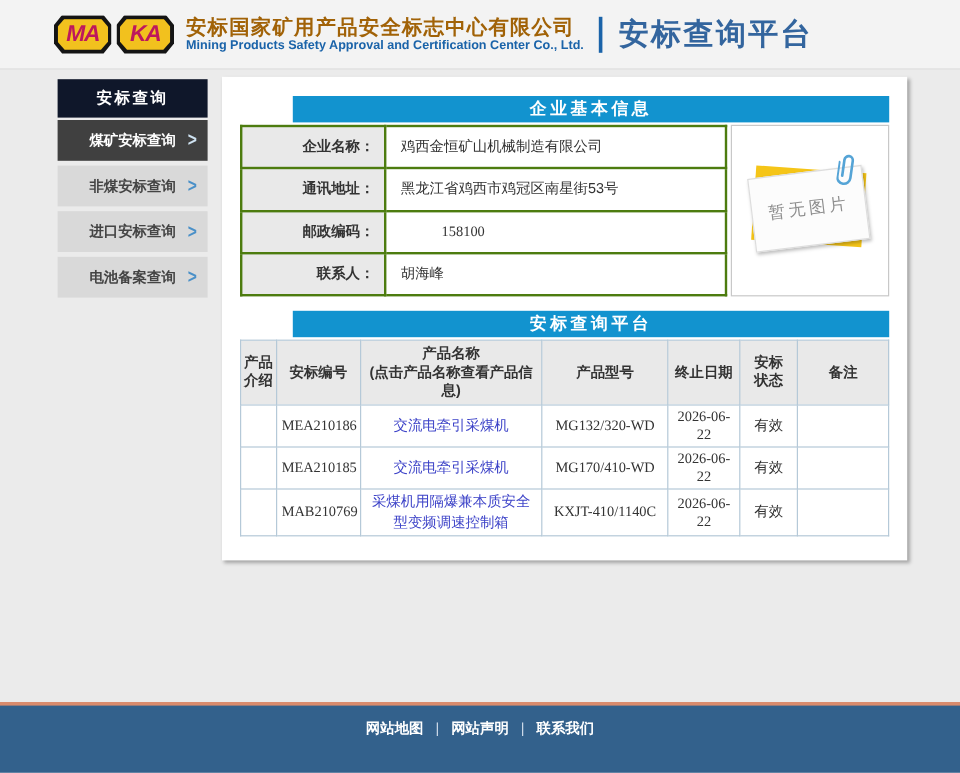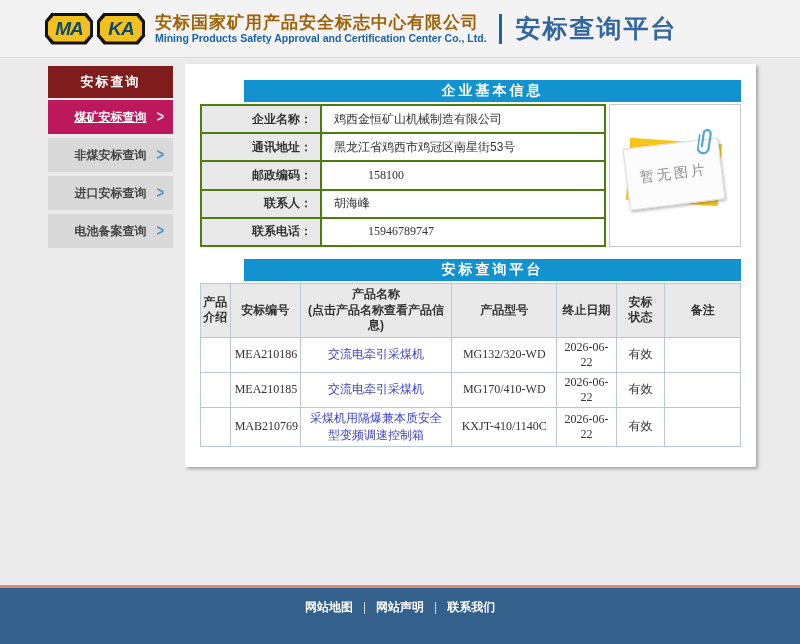--- a/index.html
+++ b/index.html
@@ -13,41 +13,41 @@
     height:58px; background:#f3f3f3; border-bottom:1px solid #dcdcdc;
     display:flex; align-items:center; padding-left:45px;
   }
   .logo { display:flex; gap:4px; margin-right:10px; }
   .badge { position:relative; width:48px; height:32px;
     clip-path:polygon(14% 0,86% 0,100% 26%,100% 74%,86% 100%,14% 100%,0 74%,0 26%);
     background:#141414; }
   .badge-inner { position:absolute; left:3px; top:3px; right:3px; bottom:3px;
     clip-path:polygon(14% 0,86% 0,100% 26%,100% 74%,86% 100%,14% 100%,0 74%,0 26%);
     background:#f2c11e; display:flex; align-items:center; justify-content:center;
-    font-weight:bold; font-style:italic; font-size:19px; color:#0c4a6e; letter-spacing:-1px; }
+    font-weight:bold; font-style:italic; font-size:19px; color:#be185d; letter-spacing:-1px; }
   .org-titles { line-height:1.15; }
   .org-cn { font-size:17px; font-weight:bold; color:#a16207; letter-spacing:1px; }
   .org-en { font-size:10.5px; font-weight:bold; color:#1a63a9; }
   .title-divider { width:3px; height:30px; background:#1a63a9; margin:0 14px 0 12px; }
   .platform-title { font-size:25px; font-weight:bold; color:#33659e; letter-spacing:2px; }
 
   
   .content { display:flex; align-items:flex-start; padding:6px 44px 0 48px; }
 
   
   .sidebar { width:125px; flex:none; margin-top:2px; }
-  .sidebar-title { height:32px; background:#7f1d1d; color:#fff; font-size:13px;
+  .sidebar-title { height:32px; background:#0f172a; color:#fff; font-size:13px;
     font-weight:bold; display:flex; align-items:center; justify-content:center;
     letter-spacing:2px; margin-bottom:2px; }
   .side-item { position:relative; height:34px; background:#d9d9d9; margin-bottom:4px;
     display:flex; align-items:center; justify-content:center;
     font-size:12px; font-weight:bold; color:#444; cursor:pointer; }
   .side-item .chev { position:absolute; right:9px; top:50%; transform:translateY(-54%) scaleY(1.25);
     color:#4a90c8; font-size:13px; font-weight:bold; }
-  .side-item.selected { background:#be185d; color:#fff;text-decoration:underline; }
+  .side-item.selected { background:#404040; color:#fff; }
   .side-item.selected .chev { color:#cfe3f2; }
 
   
   .panel { flex:1; margin-left:12px; background:#fff; min-height:376px;
     box-shadow:2px 2px 3px rgba(0,0,0,0.30); padding:16px 15px 20px 15px; }
 
   .section-bar { height:22px; background:#1293cf; color:#fff; display:flex;
     align-items:center; justify-content:center; font-size:14px; font-weight:bold;
     letter-spacing:3px;margin-left:44px; }
 
@@ -154,24 +154,20 @@
           <td class="info-value">黑龙江省鸡西市鸡冠区南星街53号</td>
         </tr>
         <tr>
           <td class="info-label">邮政编码：</td>
           <td class="info-value latin">158100</td>
         </tr>
         <tr>
           <td class="info-label">联系人：</td>
           <td class="info-value">胡海峰</td>
         </tr>
-        <tr>
-          <td class="info-label">联系电话：</td>
-          <td class="info-value latin">15946789747</td>
-        </tr>
       </tbody>
         </table>
 
       <div class="photo-box">
         <div class="photo-stack">
           <div class="card-yellow"></div>
           <div class="card-white">
             <span class="no-img-text">暂无图片</span>
           </div>
           <svg class="paperclip" width="16" height="30" viewBox="0 0 16 30">

